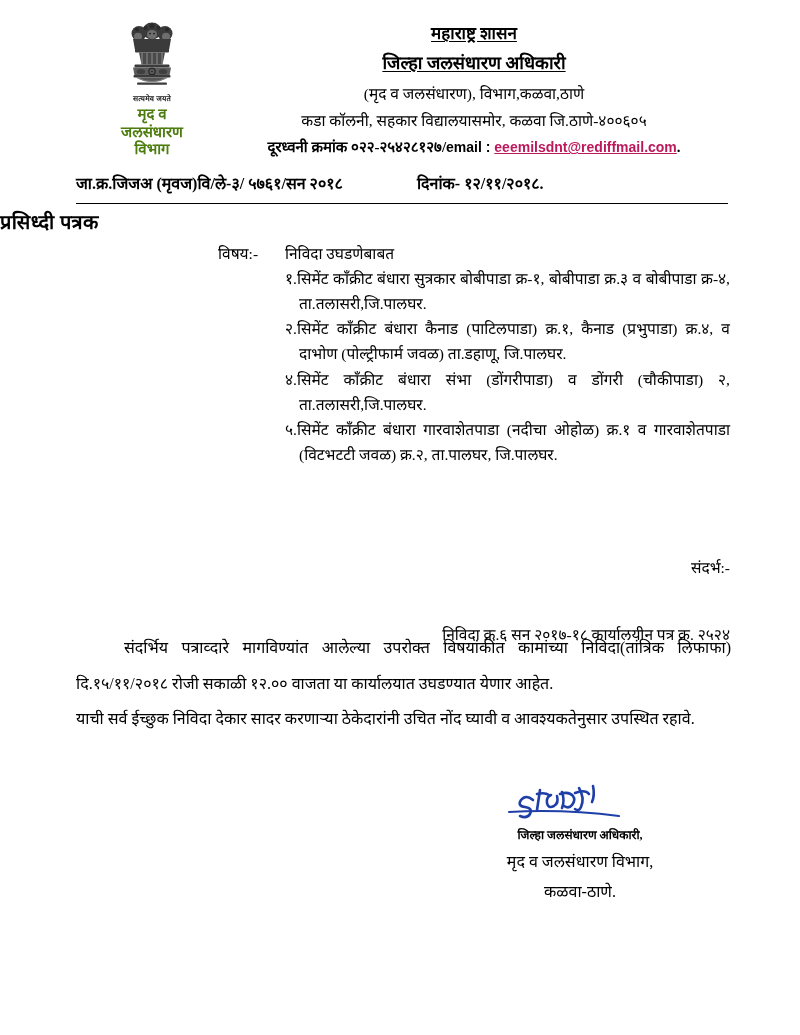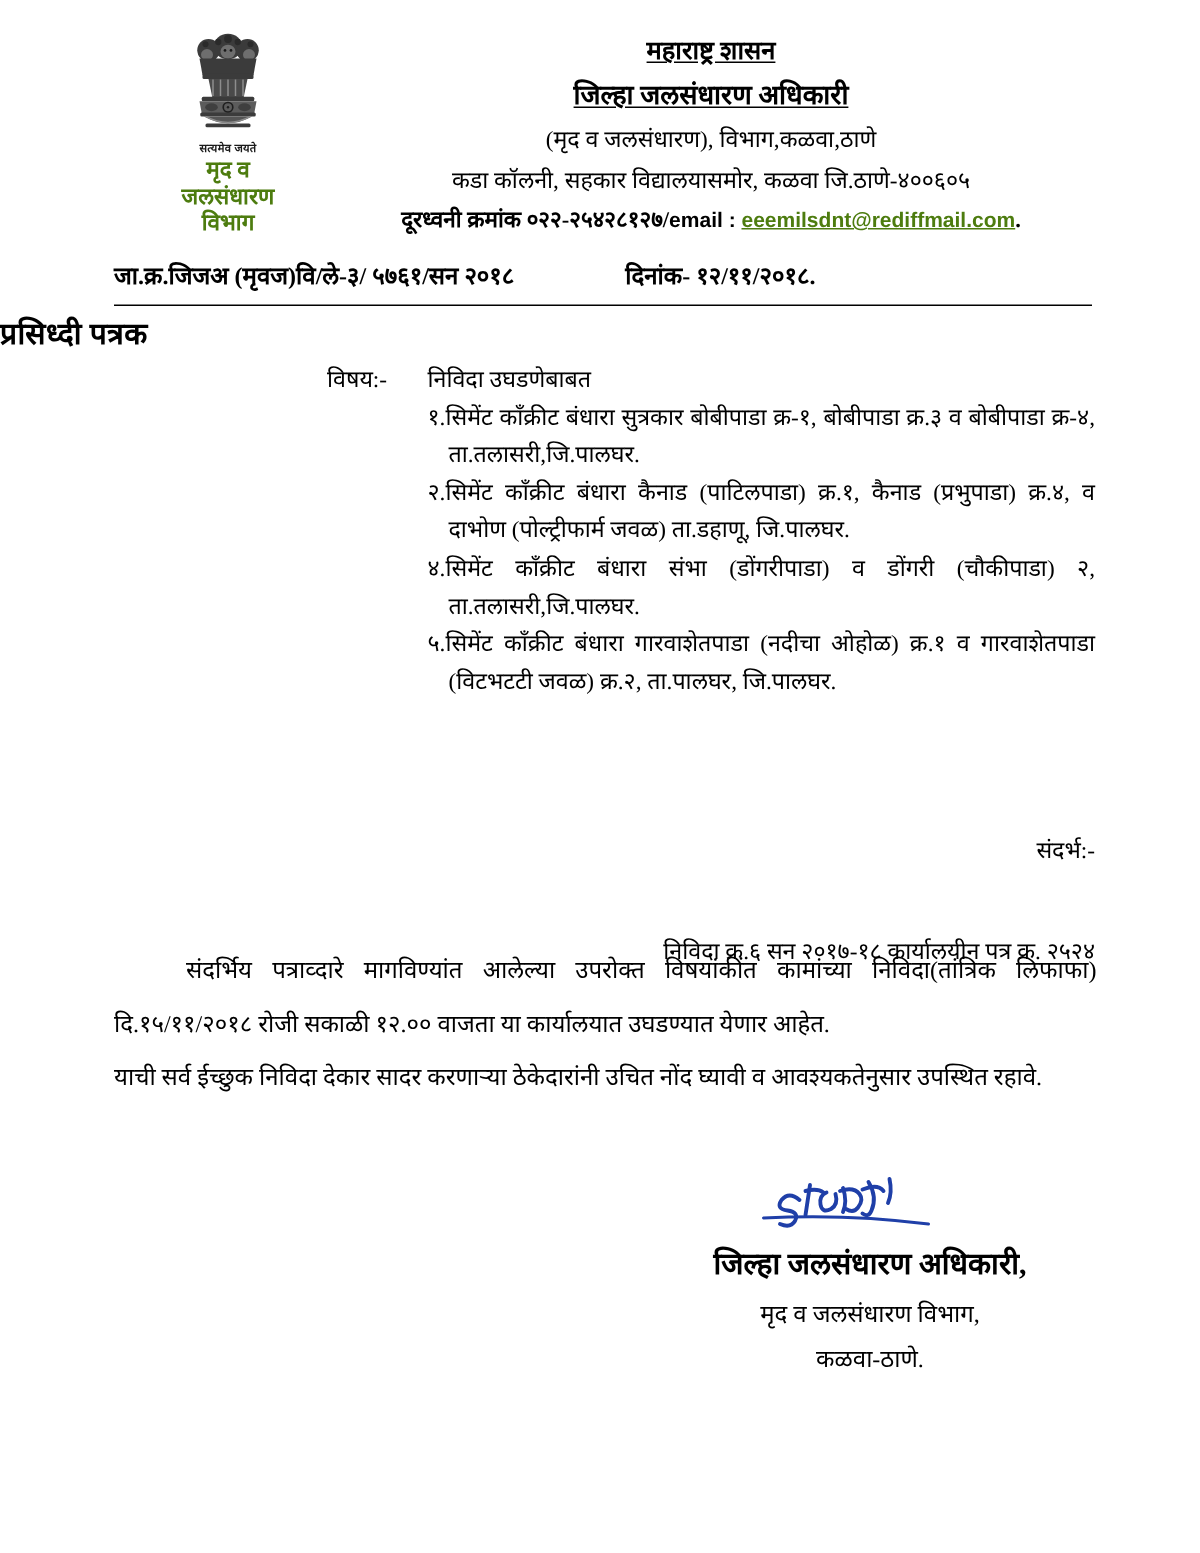--- a/index.html
+++ b/index.html
@@ -88,21 +88,21 @@
     font-size: 15.5px;
     line-height: 1.7;
   }
   .head-5 {
     font-size: 15px;
     font-weight: bold;
     line-height: 1.7;
     margin-top: 1px;
   }
   .email-link {
-    color: #4d7c0f;
+    color: #be185d;
     text-decoration: underline;
     font-weight: bold;
     font-family: "Liberation Sans", sans-serif;
     font-size: 14px;
   }
   .email-label {
     font-family: "Liberation Sans", sans-serif;
     font-size: 14px;
     font-weight: bold;
   }
@@ -230,21 +230,21 @@
     height: 46px;
     margin-bottom: -4px;
   }
   .sign-mark svg {
     position: absolute;
     left: 50%;
     transform: translateX(-54%);
     top: 0;
   }
   .sign-1 {
-    font-size: 20px;
+    font-size: 12px;
     font-weight: bold;
     line-height: 1.9;
   }
   .sign-2 {
     font-size: 16px;
     line-height: 1.9;
   }
   .sign-3 {
     font-size: 16px;
     line-height: 1.9;

